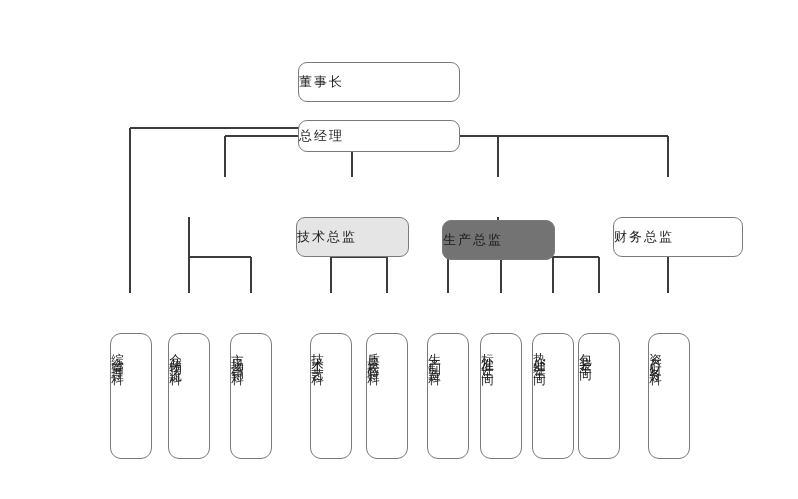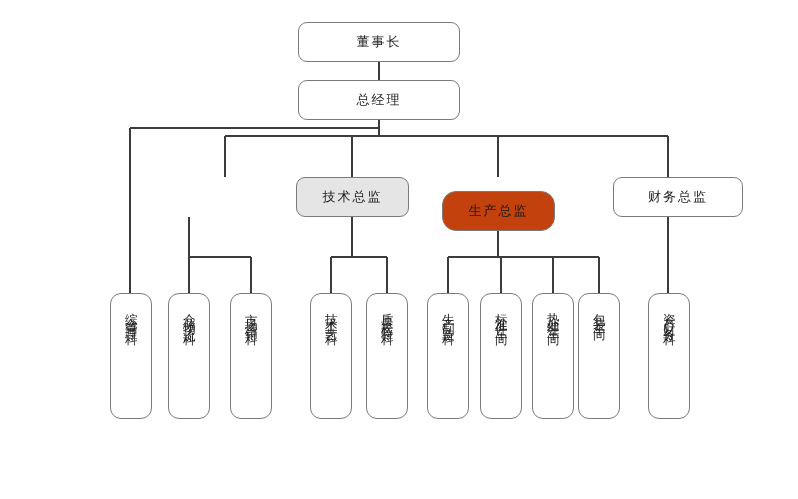--- a/index.html
+++ b/index.html
@@ -21,22 +21,23 @@
     pointer-events:none;
   }
   .node{
     position:absolute;
     box-sizing:border-box;
     background:#ffffff;
     border:1px solid #7b7b7b;
     border-radius:9px;
     display:flex;
     align-items:center;
-    justify-content:center;
+    justify-content:flex-start;
     z-index:2;
+    margin-top:40px;
   }
   .node.vert{
     border-radius:11px;
     align-items:flex-start;
     padding-top:9px;
   }
   .node-label{
     color:#1a1a1a;
     font-size:13px;
     line-height:1.18;
@@ -82,28 +83,28 @@
       <line x1="501" y1="257" x2="501" y2="293" stroke="#3c3c3c" stroke-width="1.3" shape-rendering="crispEdges"></line>
       <line x1="553" y1="257" x2="553" y2="293" stroke="#3c3c3c" stroke-width="1.3" shape-rendering="crispEdges"></line>
       <line x1="599" y1="257" x2="599" y2="293" stroke="#3c3c3c" stroke-width="1.3" shape-rendering="crispEdges"></line>
       <line x1="668" y1="217" x2="668" y2="293" stroke="#3c3c3c" stroke-width="1.3" shape-rendering="crispEdges"></line>
     </svg>
 
   <div class="node" style="left: 298px; top: 22px; width: 162px; height: 40px; background: rgb(255, 255, 255); border-color: rgb(123, 123, 123);">
     <span class="node-label" style="color: rgb(26, 26, 26);">董事长</span>
   </div>
 
-  <div class="node" style="left: 298px; top: 80px; width: 162px; height: 40px; background: rgb(255, 255, 255); border-color: rgb(123, 123, 123);">
+  <div class="node" style="left: 298px; top: 80px; width: 162px; height: 32px; background: rgb(255, 255, 255); border-color: rgb(123, 123, 123);">
     <span class="node-label" style="color: rgb(26, 26, 26);">总经理</span>
   </div>
 
   <div class="node" style="left: 296px; top: 177px; width: 113px; height: 40px; background: #e5e5e5; border-color: rgb(123, 123, 123);">
     <span class="node-label" style="color: rgb(26, 26, 26);">技术总监</span>
   </div>
-  <div class="node" style="left: 442px; top: 191px; width: 113px; height: 40px; background: #c2410c; border-color: rgb(123, 123, 123); border-radius: 14px;">
+  <div class="node" style="left: 442px; top: 180px; width: 113px; height: 40px; background: #737373; border-color: rgb(123, 123, 123);">
     <span class="node-label" style="color: rgb(26, 26, 26);">生产总监</span>
   </div>
   <div class="node" style="left: 613px; top: 177px; width: 130px; height: 40px; background: rgb(255, 255, 255); border-color: rgb(123, 123, 123);">
     <span class="node-label" style="color: rgb(26, 26, 26);">财务总监</span>
   </div>
 
   <div class="node vert" style="left: 110px; top: 293px; width: 42px; height: 126px; background: rgb(255, 255, 255); border-color: rgb(123, 123, 123);">
     <span class="node-label" style="color: rgb(26, 26, 26);">综合管理科</span>
   </div>
   <div class="node vert" style="left: 168px; top: 293px; width: 42px; height: 126px; background: rgb(255, 255, 255); border-color: rgb(123, 123, 123);">

